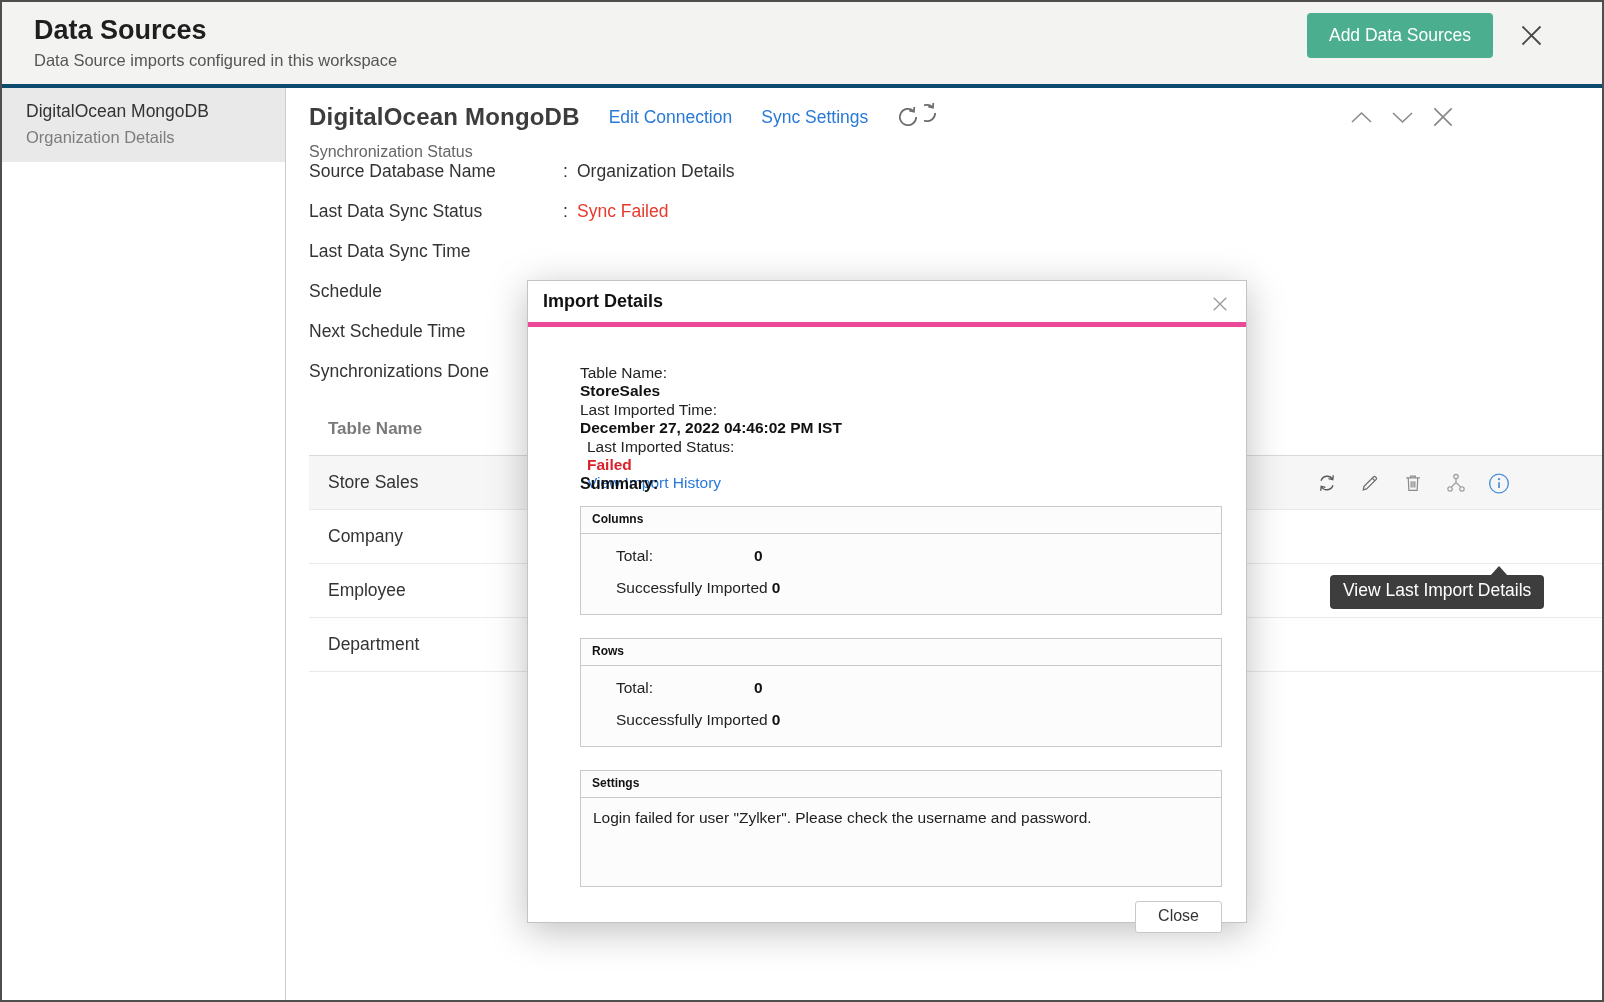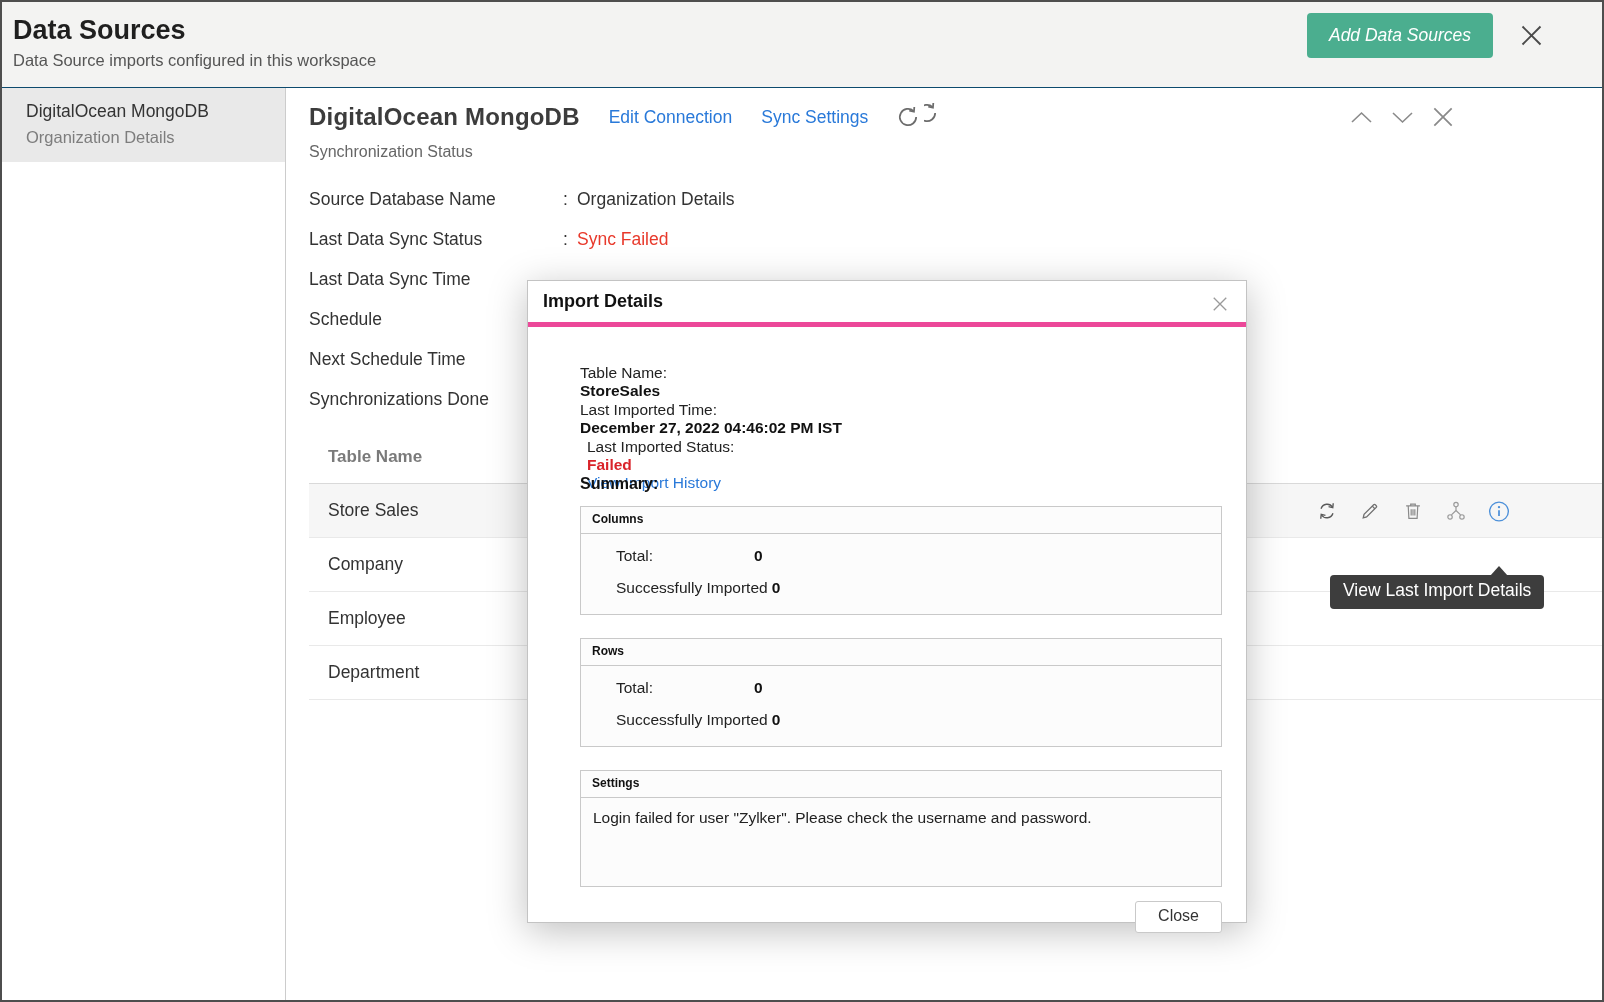--- a/index.html
+++ b/index.html
@@ -6,28 +6,28 @@
   html,body { background:#9a9a9a; }
   body { font-family:"Liberation Sans", sans-serif; }
   .page {
     position:relative; width:1604px; height:1002px;
     background:#fff; border:2px solid #4e4e4e; overflow:hidden;
   }
 
   
   .app-header {
     position:relative; height:86px; background:#f3f3f2;
-    border-bottom:1px solid #0c4a6e; padding:13px 0 0 11px;
+    border-bottom:4px solid #0c4a6e; padding:13px 0 0 32px;
   }
   .app-title { font-size:27px; font-weight:bold; color:#1f1f1f; }
   .app-subtitle { font-size:16.5px; color:#555; margin-top:5px; }
   .add-btn {
     position:absolute; right:109px; top:11px; height:45px;
     background:#4BAE8F; color:#fff; border:none; border-radius:4px;
-    font-size:17.5px; padding:0 22px; font-family:inherit; cursor:pointer;font-style:italic;
+    font-size:17.5px; padding:0 22px; font-family:inherit; cursor:pointer;
   }
   .app-close { position:absolute; right:57px; top:20px; cursor:pointer; }
 
   
   .body-row { display:flex; height:912px; }
   aside.sidebar { width:284px; border-right:1px solid #ccc; background:#fff; }
   .ds-item { background:#e9e9e9; padding:13px 10px 15px 24px; cursor:pointer; }
   .ds-item-title { font-size:17.5px; color:#333; }
   .ds-item-sub { font-size:16.5px; color:#7d7d7d; margin-top:6px; }
 
@@ -37,21 +37,21 @@
   .ds-title { font-size:24px; font-weight:bold; color:#3c3c3c; letter-spacing:0.2px; }
   .head-link { font-size:17.5px; color:#2979D9; margin-left:29px; text-decoration:none; cursor:pointer; }
   .sync-icons { display:flex; align-items:flex-start; margin-left:26px; }
   .icon-btn { cursor:pointer; display:inline-flex; }
   .clip-half { width:17px; overflow:hidden; margin-left:2px; margin-top:-4px; }
   .clip-half svg { margin-left:-11px; }
   .panel-controls { margin-left:auto; margin-right:146px; display:flex; align-items:center; gap:14px; }
 
   .section-label { margin-top:12px; font-size:16px; color:#666; }
 
-  .fields { margin-top:28px; }
+  .fields { }
   .field-row { display:flex; font-size:17.5px; color:#333; margin-bottom:22px; height:18px; }
   .field-label { width:254px; flex:none; }
   .field-colon { width:14px; flex:none; }
   .field-value.red { color:#E8392B; }
 
   
   .tables { margin-top:40px; }
   .tbl-header { padding:0 0 16px 19px; font-size:17px; font-weight:bold; color:#7a7a7a;
     border-bottom:1px solid #d9d9d9; }
   .tbl-row { height:54px; display:flex; align-items:center; padding-left:19px;

